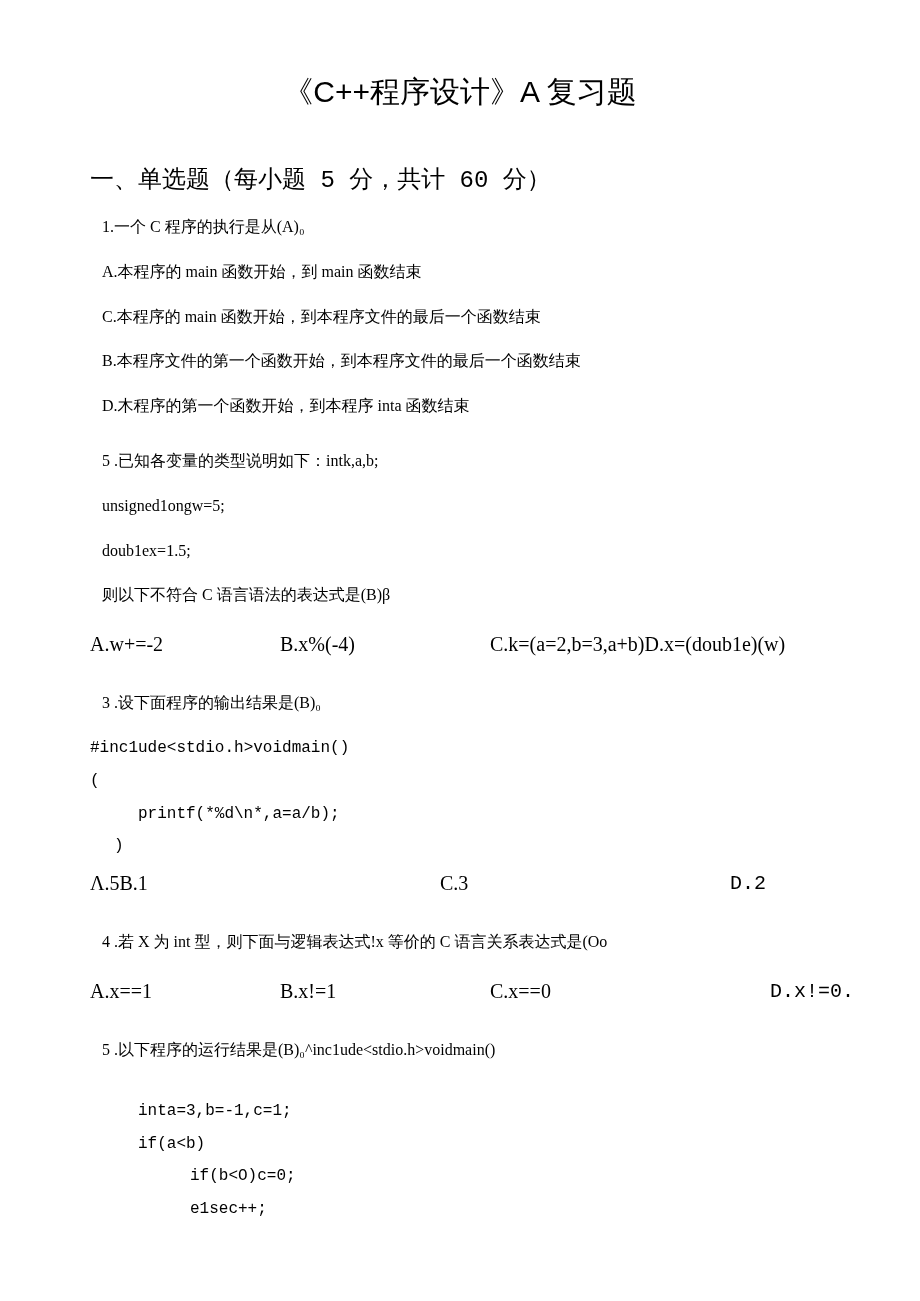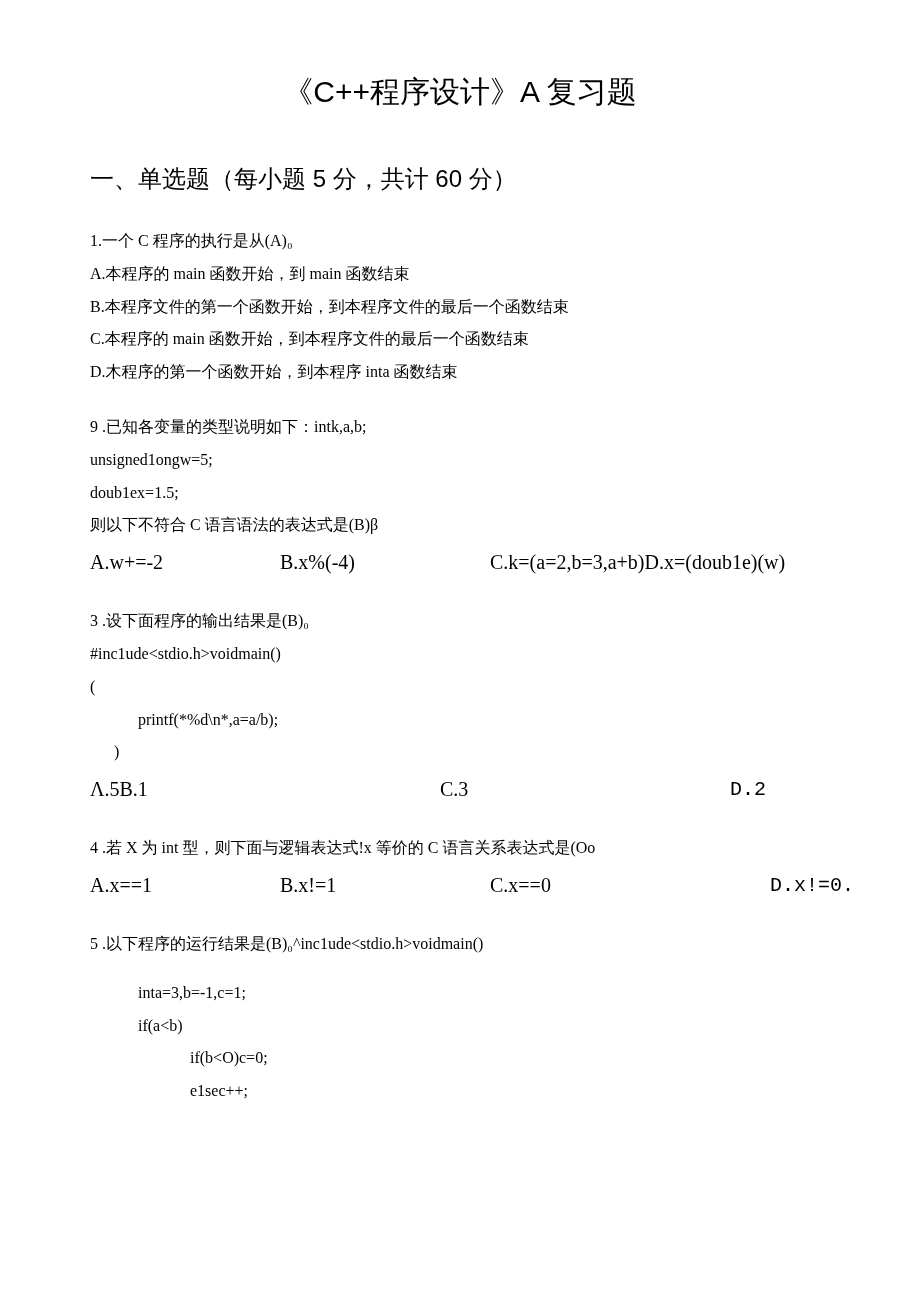--- a/index.html
+++ b/index.html
@@ -15,28 +15,28 @@
   }
   .title {
     text-align: center;
     font-size: 30px;
     font-family: "Microsoft YaHei", "SimHei", sans-serif;
     font-weight: 400;
     margin-bottom: 50px;
   }
   .section-heading {
     font-size: 24px;
-    font-family: Liberation Sans, sans-serif;
+    font-family: Liberation Mono, monospace;
     font-weight: 400;
-    margin-bottom: 30px;
+    margin-bottom: 16px;
   }
   .para {
     font-size: 16px;
     line-height: 2.05;
-    margin: 0;
+    margin: 12px;
   }
   .block {
     margin-bottom: 22px;
   }
   .opt-row {
     display: flex;
     font-size: 20px;
     line-height: 2.05;
   }
   .opt-row > div {
@@ -50,45 +50,45 @@
   .opt-row2 .opt-c { flex: 0 0 290px; }
   .opt-row2 .opt-d { flex: 1; }
   .opt-row3 .opt-a { flex: 0 0 190px; }
   .opt-row3 .opt-b { flex: 0 0 210px; }
   .opt-row3 .opt-c { flex: 0 0 280px; }
   .opt-row3 .opt-d { flex: 1; }
   .code-line {
     font-size: 16px;
     line-height: 2.05;
     white-space: pre;
-    font-family: Liberation Serif, serif;
+    font-family: Liberation Mono, monospace;
   }
   .indent1 { padding-left: 48px; }
   .indent2 { padding-left: 100px; }
   .indent-half { padding-left: 24px; }
 </style>
 </head>
 <body>
 
 <div class="page">
 
   <div class="title">《C++程序设计》A 复习题</div>
 
   <div class="section-heading">一、单选题（每小题 5 分，共计 60 分）</div>
 
   <div class="block">
     <p class="para">1.一个 C 程序的执行是从(A)₀</p>
     <p class="para">A.本程序的 main 函数开始，到 main 函数结束</p>
+    <p class="para">C.本程序的 main 函数开始，到本程序文件的最后一个函数结束</p>
     <p class="para">B.本程序文件的第一个函数开始，到本程序文件的最后一个函数结束</p>
-    <p class="para">C.本程序的 main 函数开始，到本程序文件的最后一个函数结束</p>
     <p class="para">D.木程序的第一个函数开始，到本程序 inta 函数结束</p>
   </div>
 
   <div class="block">
-    <p class="para">9  .已知各变量的类型说明如下：intk,a,b;</p>
+    <p class="para">5  .已知各变量的类型说明如下：intk,a,b;</p>
     <p class="para">unsigned1ongw=5;</p>
     <p class="para">doub1ex=1.5;</p>
     <p class="para">则以下不符合 C 语言语法的表达式是(B)β</p>
     <div class="opt-row">
       <div class="opt-a">A.w+=-2</div>
       <div class="opt-b">B.x%(-4)</div>
       <div class="opt-c">C.k=(a=2,b=3,a+b)D.x=(doub1e)(w)</div>
     </div>
   </div>
 

